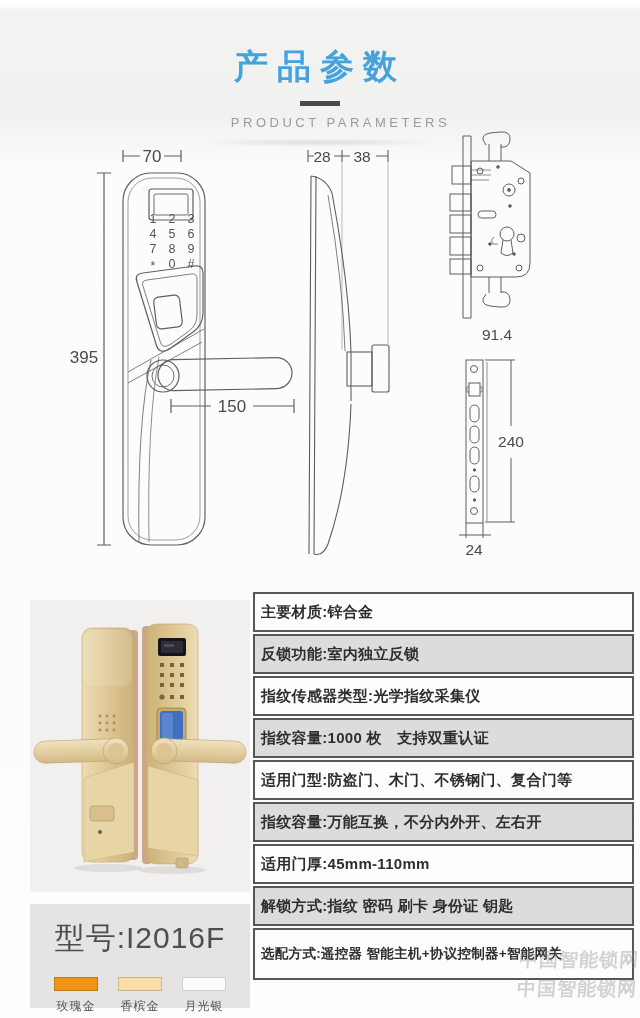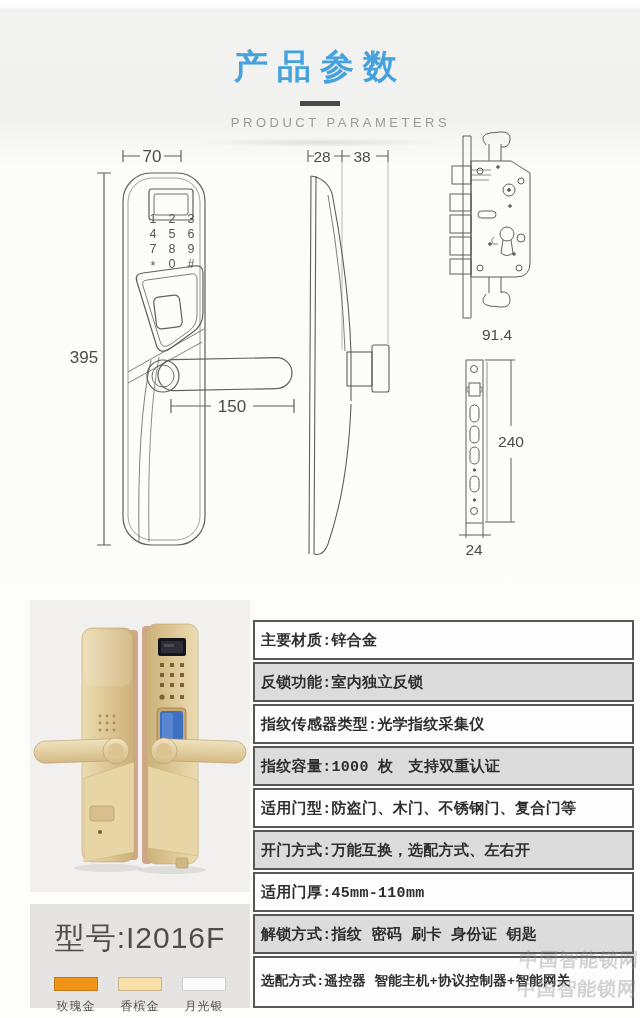--- a/index.html
+++ b/index.html
@@ -23,21 +23,21 @@
   .drawings text.key{font-size:12.5px;fill:#555;}
   
   .photo-box{position:absolute;left:30px;top:600px;width:220px;height:292px;background:#f1f0ee;}
   .model-box{position:absolute;left:30px;top:904px;width:220px;height:104px;background:#e5e4e2;text-align:center;}
   .model-line{margin-top:14px;font-size:30px;color:#4e4e4e;letter-spacing:1px;font-weight:500;}
   .swatches{display:flex;justify-content:space-between;padding:12px 20px 0 20px;}
   .swatch-item{width:52px;text-align:center;margin-top:6px;}
   .swatch{width:44px;height:14px;margin:0 auto 7px auto;border:1px solid rgba(0,0,0,0.18);box-sizing:border-box;}
   .swatch-label{font-size:12px;color:#555;letter-spacing:1px;}
   
-  .spec-table{position:absolute;left:253px;top:620px;width:385px;font-family:Liberation Mono, monospace;}
+  .spec-table{position:absolute;left:253px;top:592px;width:385px;font-family:Liberation Sans, sans-serif;}
   .t-row{height:36px;border:2px solid #575757;margin-bottom:2px;background:#fdfdfd;
     display:flex;flex-direction:column;justify-content:center;
     padding-left:6px;box-sizing:content-box;width:371px;
     font-size:15px;font-weight:600;color:#2e2e2e;letter-spacing:0.3px;}
   .t-row.shade{background:#dcdcdc;}
   .t-row.tall{height:48px;font-size:13.5px;line-height:1.35;}
   .t-row.tall .line2{padding-left:78px;}
   
   .watermark{position:absolute;left:488px;top:946px;width:150px;height:64px;
     color:rgba(140,140,140,0.38);font-weight:bold;font-size:19px;letter-spacing:1px;
@@ -294,21 +294,21 @@
     <div class="t-row">
         <span>指纹传感器类型:光学指纹采集仪</span>
       </div>
     <div class="t-row shade">
         <span>指纹容量:1000 枚　支持双重认证</span>
       </div>
     <div class="t-row">
         <span>适用门型:防盗门、木门、不锈钢门、复合门等</span>
       </div>
     <div class="t-row shade">
-        <span>开门方式:万能互换，选配方式、左右开</span>
+        <span>指纹容量:万能互换，不分内外开、左右开</span>
       </div>
     <div class="t-row">
         <span>适用门厚:45mm-110mm</span>
       </div>
     <div class="t-row shade">
         <span>解锁方式:指纹 密码 刷卡 身份证 钥匙</span>
       </div>
     <div class="t-row tall">
       <span>选配方式:遥控器 智能主机+协议控制器+智能网关</span>
     </div>

